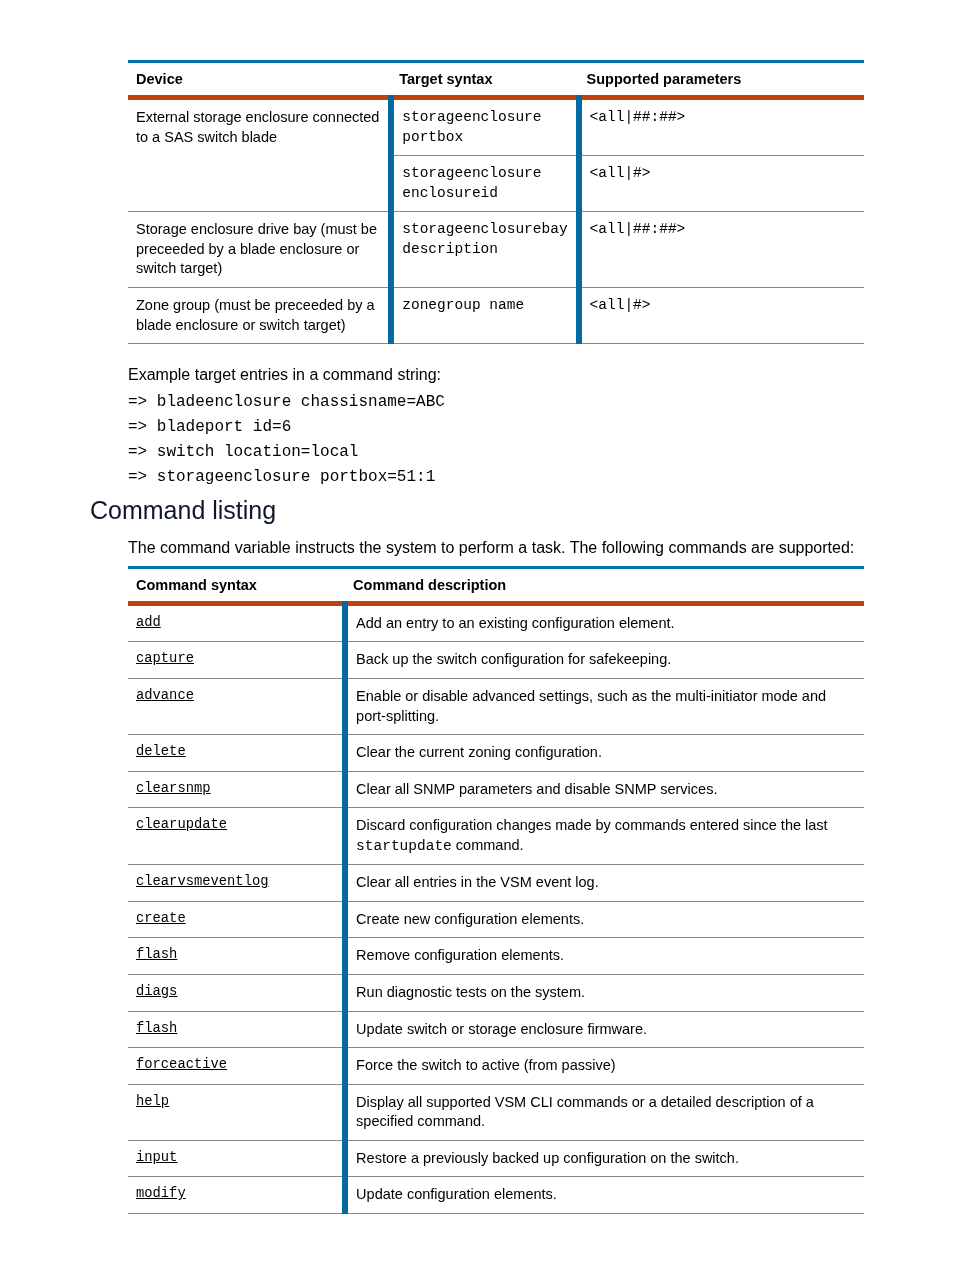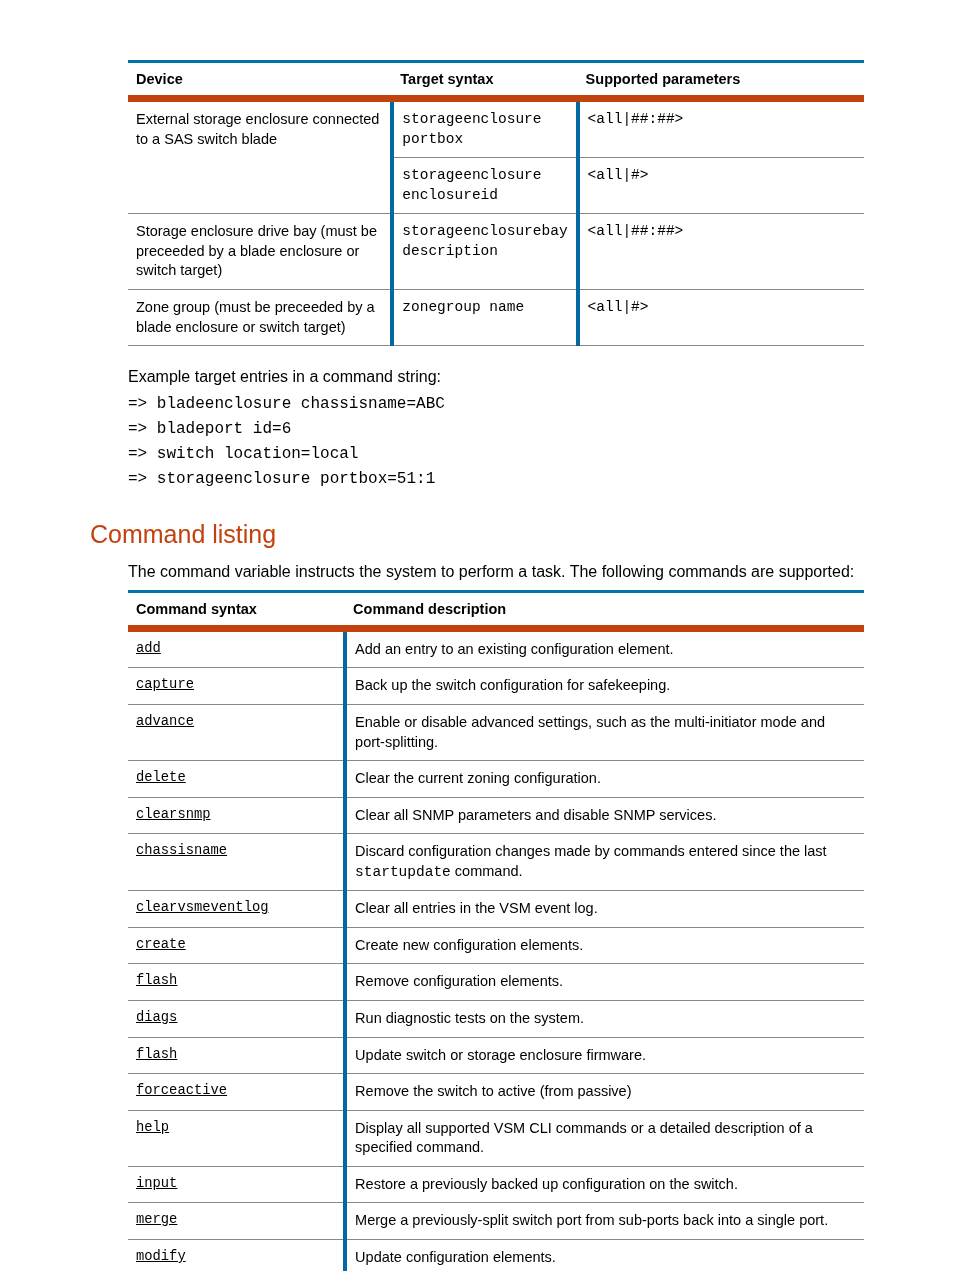--- a/index.html
+++ b/index.html
@@ -25,49 +25,49 @@
     font-size: 14.5px;
     margin-bottom: 20px;
   }
   table.t1 thead tr, table.t2 thead tr {
     border-top: 3px solid #0073a8;
   }
   th {
     text-align: left;
     font-weight: bold;
     padding: 8px 8px 8px 8px;
-    border-bottom: 7px solid #c2410c;
+    border-bottom: 5px solid #c2410c;
     vertical-align: top;
   }
   td {
     padding: 8px 8px;
     border-bottom: 1px solid #888;
     vertical-align: top;
     line-height: 1.35;
   }
-  td.bl { border-left: 4px solid #0369a1; }
+  td.bl { border-left: 6px solid #0369a1; }
   .mono { font-family: "Courier New", monospace; font-size: 14.5px; }
   td .mono { font-size: 14px; }
   td.command-col { font-size: 13.8px; text-decoration: underline;}
 
   .body-text {
     font-size: 16px;
     margin: 12px 0 6px 0;
     line-height: 1.4;
   }
   .code-line {
     font-family: "Courier New", monospace;
     font-size: 16px;
     margin: 7px 0;
   }
   h2.section {
-    color: #c2410c;
+    color: #0f172a;
     font-weight: normal;
     font-size: 25px;
-    margin: 32px 0 8px -38px;
+    margin: 10px 0 8px -38px;
   }
   .t1 col.c1 { width: 36%; }
   .t1 col.c2 { width: 25%; }
   .t1 col.c3 { width: 39%; }
   .t2 col.c1 { width: 29.5%; }
   .t2 col.c2 { width: 70.5%; }
   .desc-cell .mono { font-size:14.5px;}
 </style>
 </head>
 <body>
@@ -148,21 +148,21 @@
           </tr>
           <tr>
             <td class="mono command-col">delete</td>
             <td class="bl desc-cell"><span>Clear the current zoning configuration.</span></td>
           </tr>
           <tr>
             <td class="mono command-col">clearsnmp</td>
             <td class="bl desc-cell"><span>Clear all SNMP parameters and disable SNMP services.</span></td>
           </tr>
           <tr>
-            <td class="mono command-col">chassisname</td>
+            <td class="mono command-col">clearupdate</td>
             <td class="bl desc-cell"><span>Discard configuration changes made by commands entered since the last </span><span class="mono">startupdate</span><span> command.</span></td>
           </tr>
           <tr>
             <td class="mono command-col">clearvsmeventlog</td>
             <td class="bl desc-cell"><span>Clear all entries in the VSM event log.</span></td>
           </tr>
           <tr>
             <td class="mono command-col">create</td>
             <td class="bl desc-cell"><span>Create new configuration elements.</span></td>
           </tr>
@@ -173,35 +173,31 @@
           <tr>
             <td class="mono command-col">diags</td>
             <td class="bl desc-cell"><span>Run diagnostic tests on the system.</span></td>
           </tr>
           <tr>
             <td class="mono command-col">flash</td>
             <td class="bl desc-cell"><span>Update switch or storage enclosure firmware.</span></td>
           </tr>
           <tr>
             <td class="mono command-col">forceactive</td>
-            <td class="bl desc-cell"><span>Remove the switch to active (from passive)</span></td>
+            <td class="bl desc-cell"><span>Force the switch to active (from passive)</span></td>
           </tr>
           <tr>
             <td class="mono command-col">help</td>
             <td class="bl desc-cell"><span>Display all supported VSM CLI commands or a detailed description of a specified command.</span></td>
           </tr>
           <tr>
             <td class="mono command-col">input</td>
             <td class="bl desc-cell"><span>Restore a previously backed up configuration on the switch.</span></td>
           </tr>
           <tr>
-            <td class="mono command-col">merge</td>
-            <td class="bl desc-cell"><span>Merge a previously-split switch port from sub-ports back into a single port.</span></td>
-          </tr>
-          <tr>
             <td class="mono command-col">modify</td>
             <td class="bl desc-cell"><span>Update configuration elements.</span></td>
           </tr>
         </tbody>
     </table>
 
   </div>
 
 </div>
 

